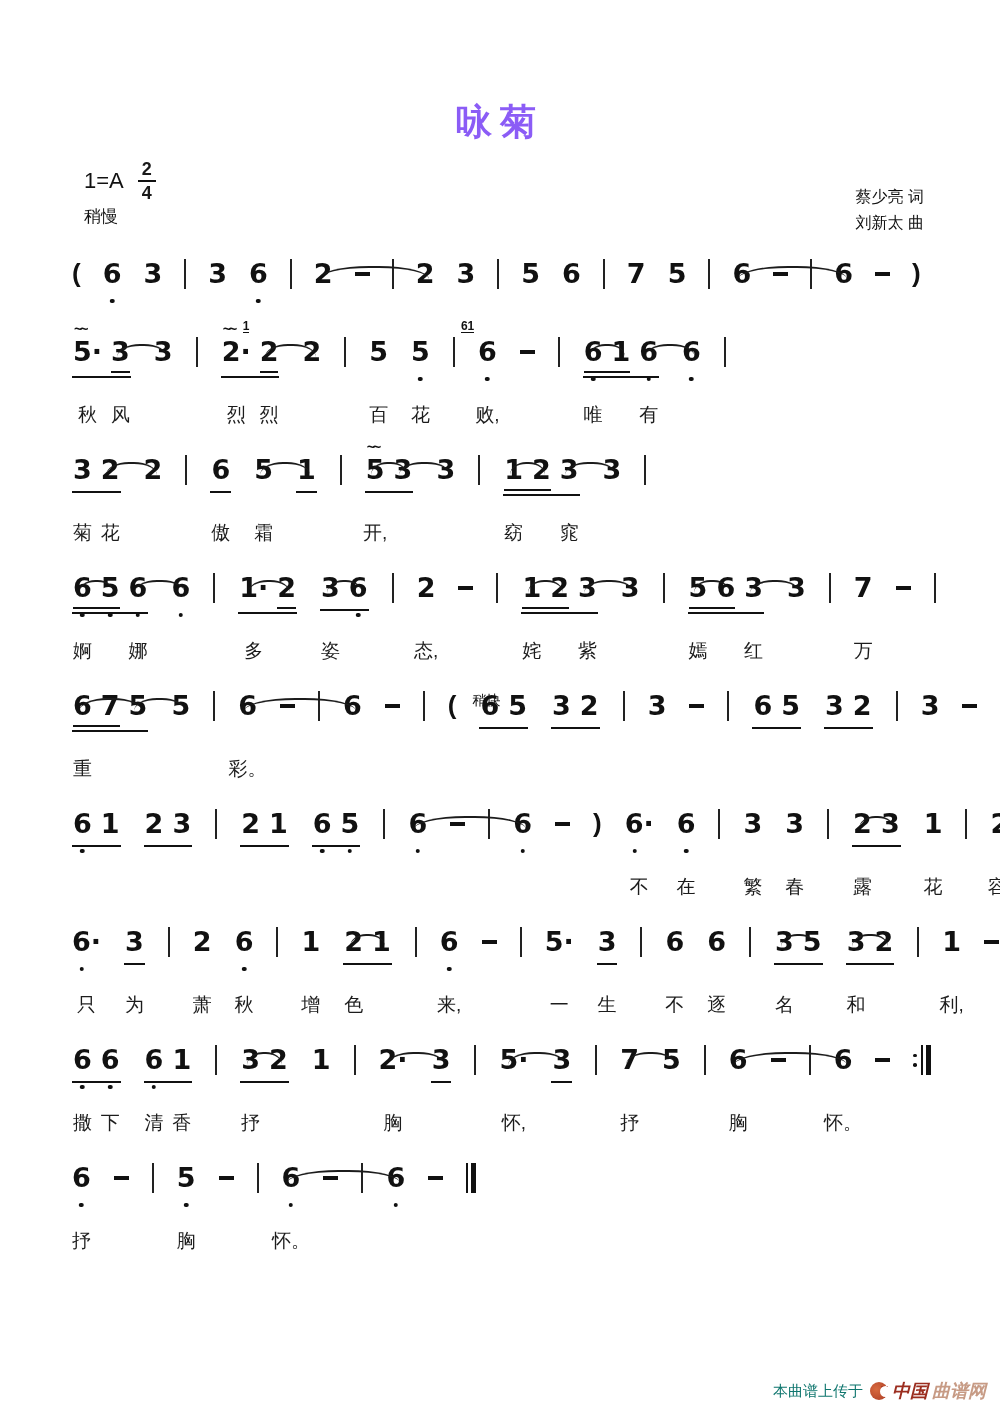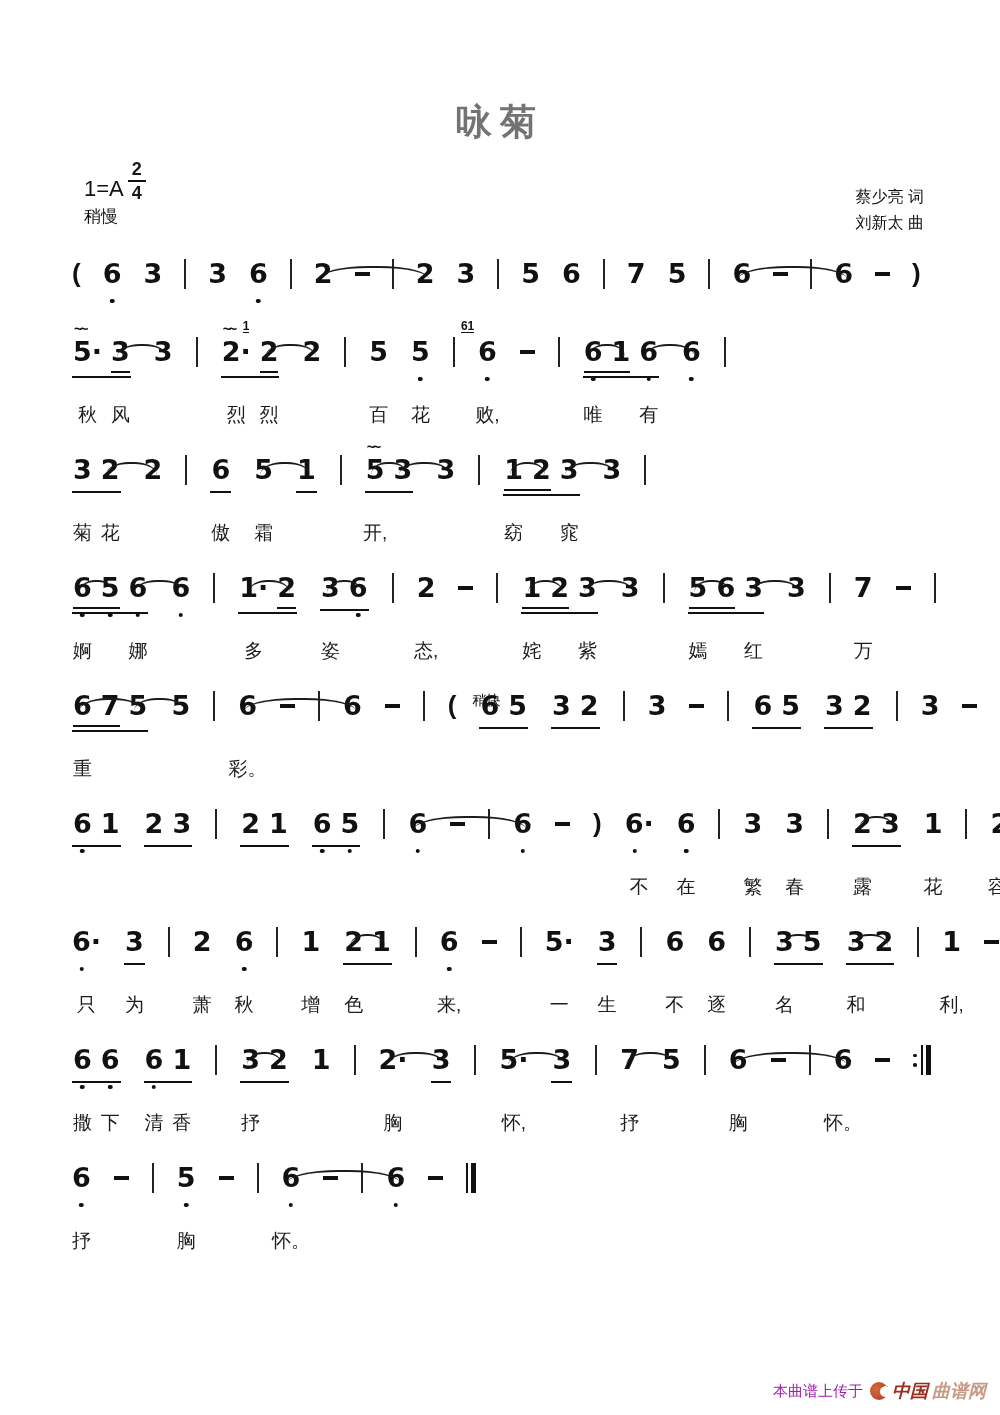--- a/index.html
+++ b/index.html
@@ -4,23 +4,23 @@
 <style>
   html,body { margin:0; padding:0; background:#ffffff; }
   .page {
     position:relative; width:1000px; height:1415px; margin:0 auto;
     background:#ffffff; overflow:hidden;
     font-family:"Liberation Sans", sans-serif; color:#1a1a1a;
   }
   
   .title {
     position:absolute; top:98px; left:0; width:100%; text-align:center;
-    font-size:36px; font-weight:bold; letter-spacing:8px; color:#737373;
+    font-size:36px; font-weight:bold; letter-spacing:8px; color:#8b5cf6;
   }
-  .keysig { position:absolute; top:160px; left:84px; display:flex; align-items:flex-end; gap:4px; }
+  .keysig { position:absolute; top:160px; left:84px; display:flex; align-items:center; gap:14px; }
   .keysig .key { font-size:22px; color:#111; }
   .frac { display:inline-block; text-align:center; font-weight:bold; font-size:18px; line-height:1; }
   .frac .num { display:block; border-bottom:2px solid #111; padding:0 4px 2px; }
   .frac .den { display:block; padding-top:2px; }
   .tempo-main { position:absolute; top:205px; left:84px; font-size:17px; color:#111; }
   .credits { position:absolute; top:184px; right:76px; text-align:left; font-size:16px; color:#111; line-height:26px; }
   
   .score { padding:236px 0 0 72px; }
   .sys { position:relative; height:96px; margin-bottom:11px; }
   .sys.intro { height:56px; margin-bottom:17px; }
@@ -48,21 +48,21 @@
   .bline.thin { width:2px; } .bline.thick { width:5px; }
   .rdots { display:inline-flex; flex-direction:column; gap:6px; margin-right:1px; }
   .rdots i { width:3.5px; height:3.5px; border-radius:50%; background:#111; }
   .slur { position:absolute; height:11px; border-top:2.5px solid #1c1c1c;
           border-radius:55% 55% 0 0 / 120% 120% 0 0; }
   .ly { position:absolute; transform:translateX(-50%); top:66px; font-size:19px;
         color:#1c1c1c; white-space:nowrap; }
   .tempo-label { position:absolute; font-size:14px; color:#111; top:2px; }
   
   .footer { position:absolute; right:14px; bottom:12px; display:flex; align-items:center; gap:7px; }
-  .upload-text { font-size:15px; color:#a21caf; }
+  .upload-text { font-size:15px; color:#0f766e; }
   .logo { display:flex; align-items:center; gap:4px; }
   .logo-ic { position:relative; width:18px; height:18px; border-radius:50%;
              background:radial-gradient(circle at 35% 40%, #d86a3f, #a93a22); flex:none; }
   .logo-ic::after { content:""; position:absolute; right:-3px; top:4px; width:11px; height:11px;
                     border-radius:50%; background:#fff; }
   .logo-ic .lines { position:absolute; right:0px; top:7px; width:7px; height:1.5px;
                     background:#a93a22; box-shadow:0 3px 0 #a93a22, 0 -3px 0 #a93a22; }
   .site-primary { font-size:18px; font-weight:bold; font-style:italic; }
   .site-secondary { font-size:18px; font-weight:bold; font-style:italic; }
 </style>

